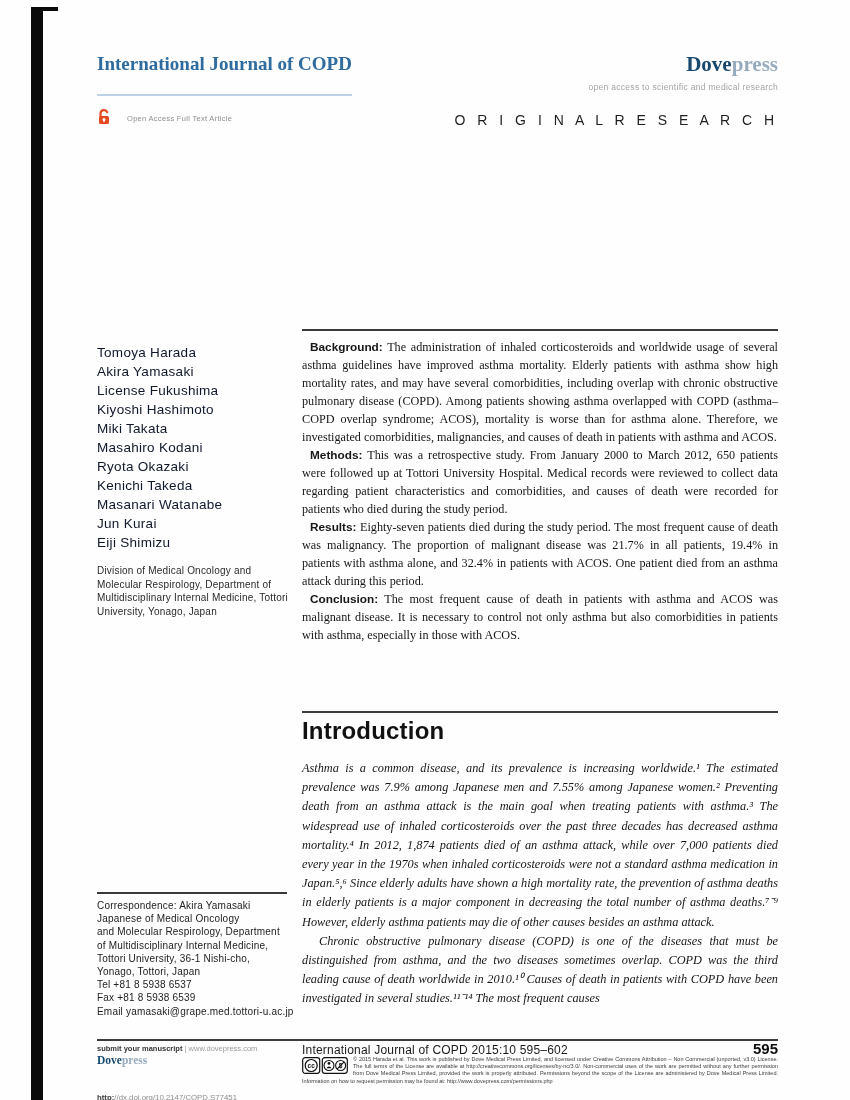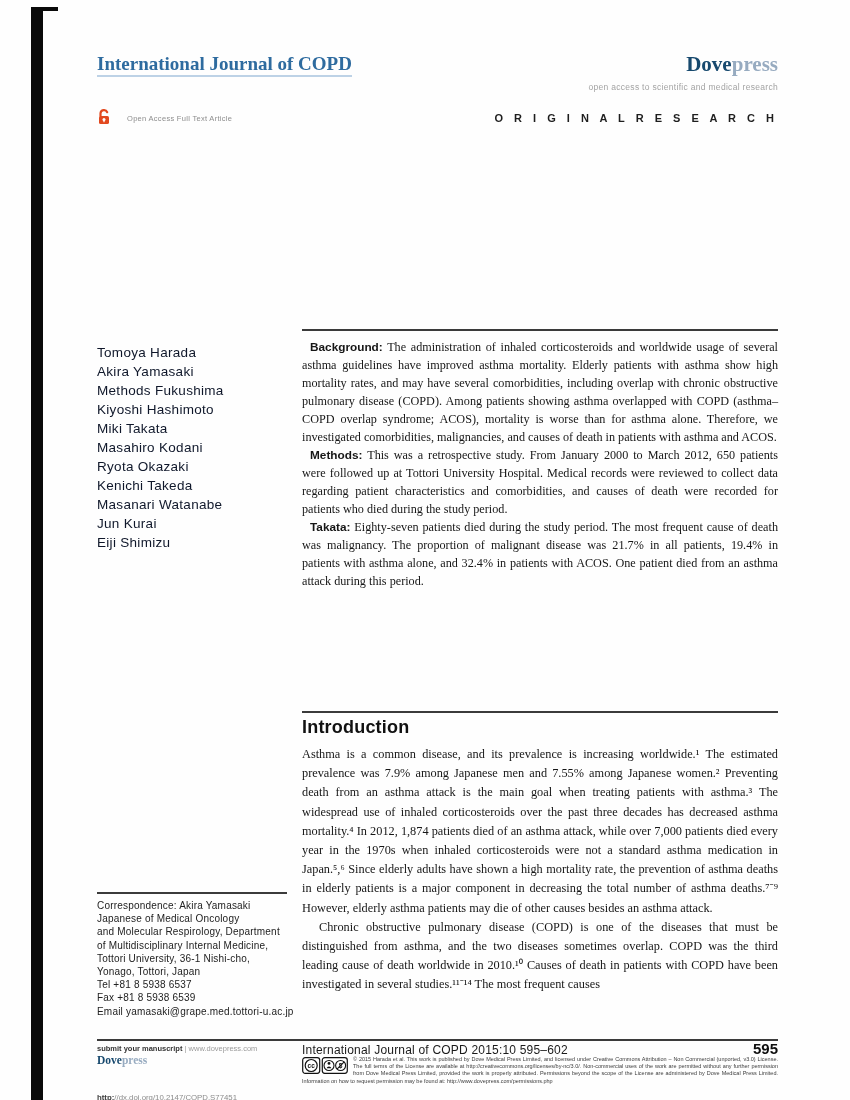--- a/index.html
+++ b/index.html
@@ -4,29 +4,29 @@
 <style>
   html,body{margin:0;padding:0;background:#e9e9e9;}
   .page{position:relative;width:850px;height:1100px;background:#fefefe;margin:0 auto;
         font-family:"Liberation Sans",sans-serif;color:#1b1b1b;overflow:hidden;}
   
   .scan-bar{position:absolute;left:31px;top:7px;width:12px;height:1093px;background:#0a0a0a;}
   .scan-tick{position:absolute;left:31px;top:7px;width:27px;height:4px;background:#0a0a0a;}
 
   
   .journal-logo{position:absolute;left:97px;top:53px;font-family:"Liberation Serif",serif;
-        font-weight:bold;font-size:19px;color:#2e6b9f;padding-bottom:0;border-bottom:2px solid #bdd2e6;}
+        font-weight:bold;font-size:19px;color:#2e6b9f;padding-bottom:19px;border-bottom:2px solid #bdd2e6;}
   .dove-logo{position:absolute;right:72px;top:52px;font-family:"Liberation Serif",serif;
         font-weight:bold;font-size:21px;}
   .dove-logo .dove{color:#17496e;}
   .dove-logo .press{color:#97abc0;}
   .tagline{position:absolute;right:72px;top:82px;font-size:8.5px;color:#a3a3a3;letter-spacing:.3px;}
   .oa-row{position:absolute;left:97px;top:108px;display:flex;align-items:center;gap:16px;}
   .oa-label{font-size:7.5px;color:#8d8d8d;letter-spacing:.3px;}
-  .article-type{position:absolute;right:72px;top:112px;font-size:11px;font-weight:700;
+  .article-type{position:absolute;right:72px;top:112px;font-size:14px;font-weight:400;
         letter-spacing:4px;color:#1e1e1e;}
 
   
   .title{position:absolute;left:97px;top:132px;width:560px;font-size:28px;line-height:38px;
         font-weight:300;color:#101010;letter-spacing:.2px;}
   .authors{position:absolute;left:97px;top:343px;font-size:13.5px;line-height:19px;color:#0f172a;letter-spacing:.3px;}
   .affiliation{position:absolute;left:97px;top:564px;width:198px;font-size:10px;line-height:13.5px;color:#2a2a2a;letter-spacing:.2px;}
 
   
   .rule{position:absolute;height:1.6px;background:#3b3b3b;}
@@ -34,23 +34,23 @@
   .r-intro{left:302px;top:711px;width:476px;}
   .r-corr{left:97px;top:892px;width:190px;}
   .r-footer{left:97px;top:1039px;width:681px;height:2px;}
 
   .abstract{position:absolute;left:302px;top:338px;width:476px;
         font-family:"Liberation Serif",serif;font-size:12.2px;line-height:18px;text-align:justify;color:#161616;}
   .abstract p{margin:0;}
   .sec-label{font-family:"Liberation Sans",sans-serif;font-weight:bold;font-size:11.8px;margin-left:8px;}
 
   .intro{position:absolute;left:302px;top:717px;width:476px;}
-  .intro h2{margin:0 0 7px 0;font-size:18px;font-weight:bold;color:#111;letter-spacing:.2px;}
+  .intro h2{margin:0 0 14px 0;font-size:24px;font-weight:bold;color:#111;letter-spacing:.2px;}
   .intro p{margin:0;font-family:"Liberation Serif",serif;font-size:12.3px;line-height:19.2px;
-        text-align:justify;color:#161616;}
+        text-align:justify;color:#161616;font-style:italic;}
   .intro p.indent{text-indent:17px;}
 
   .correspondence{position:absolute;left:97px;top:899px;font-size:10px;line-height:13.2px;color:#222;letter-spacing:.2px;}
 
   
   .submit-line{position:absolute;left:97px;top:1044px;font-size:7.5px;color:#9a9a9a;}
   .submit-line b{color:#333;}
   .dove-small{position:absolute;left:97px;top:1054px;font-family:"Liberation Serif",serif;font-weight:bold;font-size:11.5px;}
   .dove-small .dove{color:#17496e;}.dove-small .press{color:#97abc0;}
   .doi{position:absolute;left:97px;top:1073px;font-size:7.8px;color:#8b8b8b;margin-top:20px;}
@@ -84,36 +84,38 @@
       </svg>
     </span>
     <span class="oa-label">Open Access Full Text Article</span>
   </div>
   <div class="article-type">O R I G I N A L   R E S E A R C H</div>
 
 
   <div class="authors">
     <div>Tomoya Harada</div>
     <div>Akira Yamasaki</div>
-    <div>Methods Fukushima</div>
+    <div>License Fukushima</div>
     <div>Kiyoshi Hashimoto</div>
     <div>Miki Takata</div>
     <div>Masahiro Kodani</div>
     <div>Ryota Okazaki</div>
     <div>Kenichi Takeda</div>
     <div>Masanari Watanabe</div>
     <div>Jun Kurai</div>
     <div>Eiji Shimizu</div>
   </div>
+  <div class="affiliation">Division of Medical Oncology and Molecular Respirology, Department of Multidisciplinary Internal Medicine, Tottori University, Yonago, Japan</div>
 
   <div class="rule r-abstract"></div>
   <div class="abstract">
     <p><span class="sec-label">Background:</span> <span>The administration of inhaled corticosteroids and worldwide usage of several asthma guidelines have improved asthma mortality. Elderly patients with asthma show high mortality rates, and may have several comorbidities, including overlap with chronic obstructive pulmonary disease (COPD). Among patients showing asthma overlapped with COPD (asthma–COPD overlap syndrome; ACOS), mortality is worse than for asthma alone. Therefore, we investigated comorbidities, malignancies, and causes of death in patients with asthma and ACOS.</span></p>
     <p><span class="sec-label">Methods:</span> <span>This was a retrospective study. From January 2000 to March 2012, 650 patients were followed up at Tottori University Hospital. Medical records were reviewed to collect data regarding patient characteristics and comorbidities, and causes of death were recorded for patients who died during the study period.</span></p>
-    <p><span class="sec-label">Takata:</span> <span>Eighty-seven patients died during the study period. The most frequent cause of death was malignancy. The proportion of malignant disease was 21.7% in all patients, 19.4% in patients with asthma alone, and 32.4% in patients with ACOS. One patient died from an asthma attack during this period.</span></p>
+    <p><span class="sec-label">Results:</span> <span>Eighty-seven patients died during the study period. The most frequent cause of death was malignancy. The proportion of malignant disease was 21.7% in all patients, 19.4% in patients with asthma alone, and 32.4% in patients with ACOS. One patient died from an asthma attack during this period.</span></p>
+    <p><span class="sec-label">Conclusion:</span> <span>The most frequent cause of death in patients with asthma and ACOS was malignant disease. It is necessary to control not only asthma but also comorbidities in patients with asthma, especially in those with ACOS.</span></p>
   </div>
 
   <div class="rule r-intro"></div>
   <div class="intro">
     <h2>Introduction</h2>
     <p>Asthma is a common disease, and its prevalence is increasing worldwide.¹ The estimated prevalence was 7.9% among Japanese men and 7.55% among Japanese women.² Preventing death from an asthma attack is the main goal when treating patients with asthma.³ The widespread use of inhaled corticosteroids over the past three decades has decreased asthma mortality.⁴ In 2012, 1,874 patients died of an asthma attack, while over 7,000 patients died every year in the 1970s when inhaled corticosteroids were not a standard asthma medication in Japan.⁵,⁶ Since elderly adults have shown a high mortality rate, the prevention of asthma deaths in elderly patients is a major component in decreasing the total number of asthma deaths.⁷⁻⁹ However, elderly asthma patients may die of other causes besides an asthma attack.</p>
     <p class="indent">Chronic obstructive pulmonary disease (COPD) is one of the diseases that must be distinguished from asthma, and the two diseases sometimes overlap. COPD was the third leading cause of death worldwide in 2010.¹⁰ Causes of death in patients with COPD have been investigated in several studies.¹¹⁻¹⁴ The most frequent causes</p>
   </div>
 
   <div class="rule r-corr"></div>

